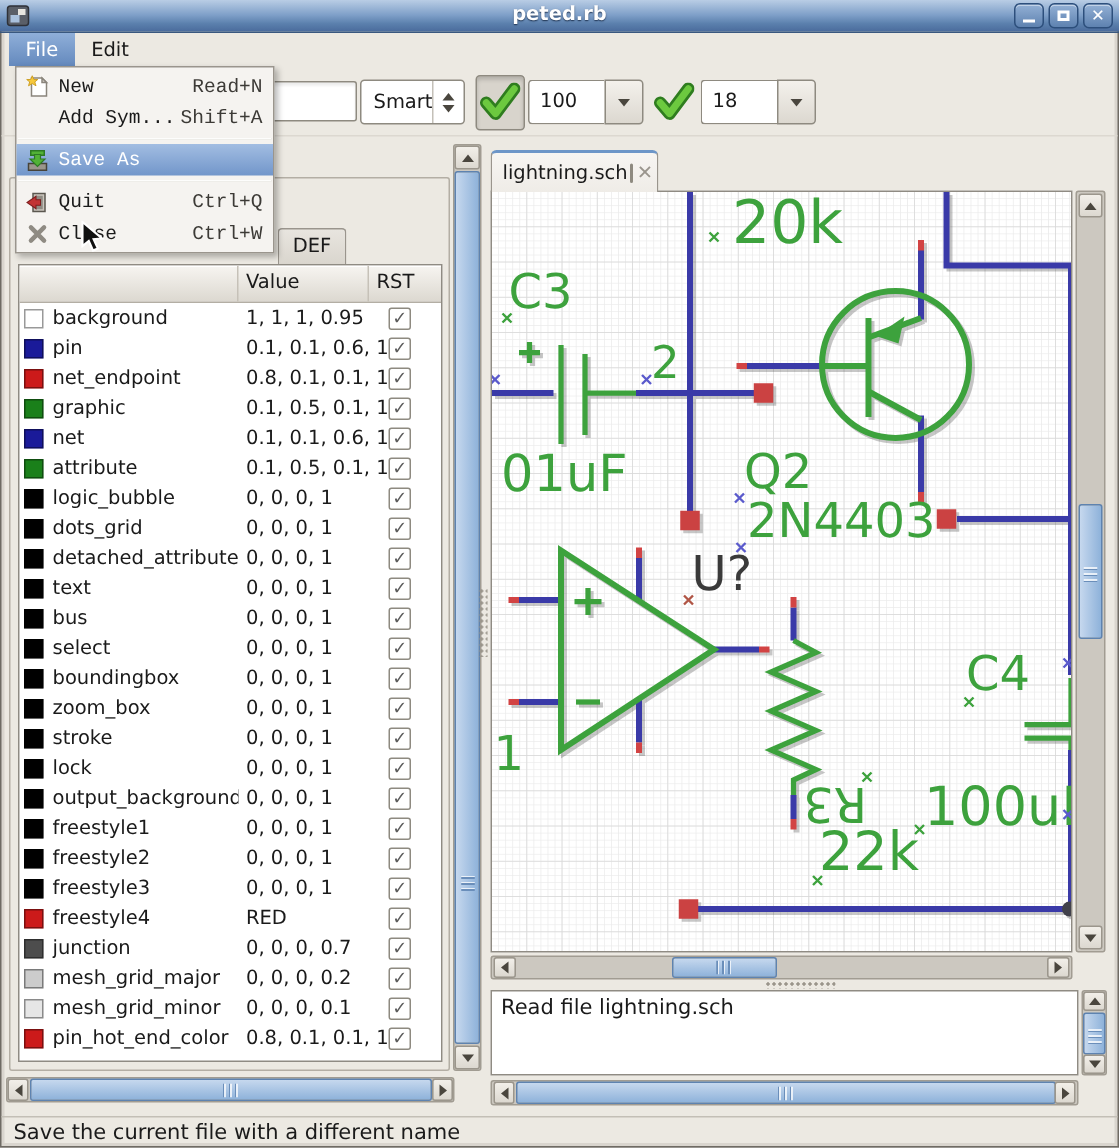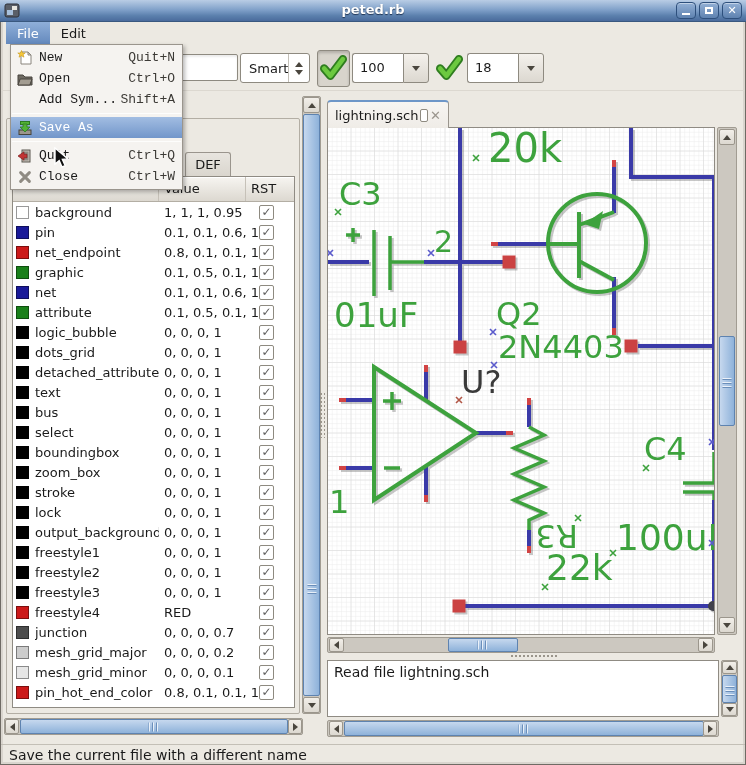--- a/index.html
+++ b/index.html
@@ -87,21 +87,21 @@
   .arr { width:0; height:0; }
   .a-up { border-left:4px solid transparent; border-right:4px solid transparent; border-bottom:5px solid #4a463e; }
   .a-dn { border-left:4px solid transparent; border-right:4px solid transparent; border-top:5px solid #4a463e; }
   .a-lf { border-top:4px solid transparent; border-bottom:4px solid transparent; border-right:5px solid #4a463e; }
   .a-rt { border-top:4px solid transparent; border-bottom:4px solid transparent; border-left:5px solid #4a463e; }
 
   
   .dots { background-image:radial-gradient(#9a958b 1px, transparent 1.2px); background-size:4px 4px; position:absolute; }
 
   
-  .doc-tab { position:absolute; left:327px; top:100px; width:122px; height:28px;
+  .doc-tab { position:absolute; left:327px; top:100px; width:112px; height:28px;
     background:linear-gradient(#f7f5f2,#efece7); border:1px solid #9a958d; border-bottom:none;
     border-top:2px solid #6d96c8; border-radius:4px 4px 0 0; display:flex; align-items:center;
     padding:0 7px; gap:2px; z-index:2; }
   .tab-check { width:13px; height:13px; border:1px solid #8e8a80; background:#fff; border-radius:2px; }
   .tab-close { color:#9a958d; font-weight:bold; font-size:13px; line-height:1; }
   .canvas-frame { position:absolute; left:327px; top:127px; width:388px; height:508px;
     background:#fff; border:1px solid #8f8b83; overflow:hidden; }
   .log-frame { position:absolute; left:327px; top:660px; width:392px; height:57px; background:#fff;
     border:1px solid #8f8b83; padding:3px 6px; font-size:14px; overflow:hidden; }
 
@@ -585,31 +585,21 @@
   <div class="menu-popup">
     <div class="mi">
       <span class="ico">
         <svg width="16" height="16" viewBox="0 0 16 16">
             <path d="M4 2 h7 l3 3 v9 H4 z" fill="#fff" stroke="#8a857c"></path>
             <path d="M11 2 l3 3 h-3 z" fill="#d9d5cd" stroke="#8a857c"></path>
             <polygon points="4.5,0.5 5.6,3 8.2,3 6.2,4.6 7,7.2 4.5,5.7 2,7.2 2.8,4.6 0.8,3 3.4,3" fill="#f6c83c" stroke="#c99b1d" stroke-width="0.6"></polygon>
           </svg>
       </span>
       <span class="lbl">New</span>
-      <span class="sc">Quit+N</span>
-    </div>
-    <div class="mi">
-      <span class="ico">
-        <svg width="16" height="16" viewBox="0 0 16 16">
-            <path d="M1 4 h5 l2 2 h7 v8 H1 z" fill="#6e6a62" stroke="#49453e"></path>
-            <path d="M1 14 l2.2-6 H15 l-2.2 6 z" fill="#a39d92" stroke="#49453e"></path>
-          </svg>
-      </span>
-      <span class="lbl">Open</span>
-      <span class="sc">Ctrl+O</span>
+      <span class="sc">Read+N</span>
     </div>
     <div class="mi">
       <span class="ico"></span>
       <span class="lbl">Add Sym...</span>
       <span class="sc">Shift+A</span>
     </div>
     <div class="msep"></div>
     <div class="mi hl">
       <span class="ico">
         <svg width="16" height="16" viewBox="0 0 16 16">

